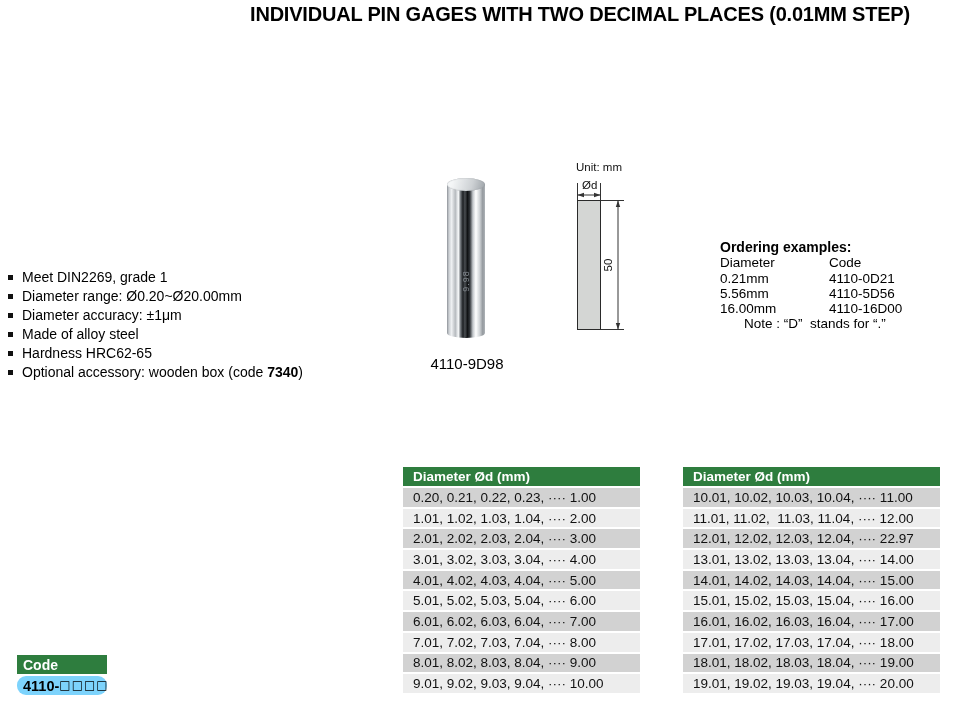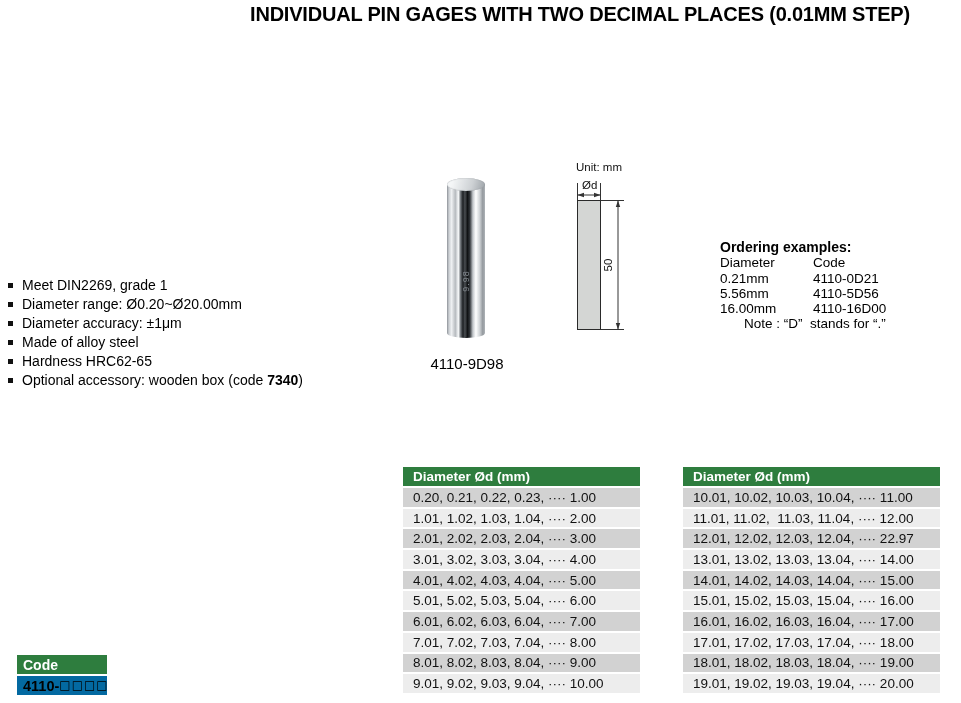--- a/index.html
+++ b/index.html
@@ -4,21 +4,21 @@
 <style>
   html,body{margin:0;padding:0;background:#fff;}
   #page{position:relative;width:953px;height:703px;background:#fff;overflow:hidden;
         font-family:"Liberation Sans",sans-serif;color:#111;}
 
   
   .title{position:absolute;left:200px;top:3px;width:760px;margin:0;text-align:center;
          font-size:20px;line-height:23px;font-weight:bold;color:#000;letter-spacing:-0.2px;}
 
   
-  .features{position:absolute;left:8px;top:276px;margin:0;padding:0;list-style:none;
+  .features{position:absolute;left:8px;top:268px;margin:0;padding:0;list-style:none;
             font-size:14px;line-height:19px;color:#000;}
   .features li{display:flex;align-items:flex-start;}
   .bullet{width:5px;height:5px;background:#111;margin:7px 9px 0 0;flex:none;}
   .bold{font-weight:bold;}
 
   
   .pin{position:absolute;left:447px;top:178px;width:38px;height:160px;}
   .pin-body{position:absolute;left:0;top:6px;right:0;bottom:0;
     background:linear-gradient(90deg,#8d9298 0%,#c9cdd1 5%,#eef0f2 12%,#b7bbbf 22%,
       #f8fafb 30%,#6a6f74 36%,#1b1e21 42%,#4a4e52 47%,#101214 54%,#303438 60%,
@@ -34,40 +34,40 @@
 
   
   .drawing{position:absolute;left:560px;top:155px;}
   .drawing text{font-family:"Liberation Sans",sans-serif;font-size:11.5px;fill:#111;}
   .drawing .dimline{stroke:#333;stroke-width:1;}
   .drawing .arrow{fill:#333;}
 
   
   .ordering{position:absolute;left:720px;top:222px;font-size:13.5px;line-height:15.3px;color:#000;}
   .ordering .oh{font-weight:bold;font-size:14px;margin-top:18px;}
-  .orow{display:flex;}
+  .orow{display:flex;gap:16px;}
   .oc1{width:93px;}
   .onote{white-space:pre;margin-left:24px;}
 
   
   .dtable{position:absolute;top:467px;}
   .dtable.t-left{left:403px;width:237px;}
   .dtable.t-right{left:683px;width:257px;}
   .thead{height:19px;margin-bottom:2px;background:#2e7d3e;color:#fff;font-weight:bold;
          font-size:13.5px;display:flex;align-items:center;padding-left:10px;box-sizing:border-box;}
   .drow{height:18.7px;margin-bottom:2px;font-size:13.5px;display:flex;align-items:center;
         padding-left:10px;box-sizing:border-box;white-space:pre;color:#111;}
   .dtable > .drow:nth-child(2n){background:#d2d2d2;}
   .dtable > .drow:nth-child(2n+3){background:#ededed;}
 
   
   .codebox{position:absolute;left:17px;top:655px;width:90px;}
   .codebox .thead{padding-left:6px;font-size:14px;}
-  .codecell{height:19px;background:#0369a1;display:flex;align-items:center;
-            padding-left:6px;font-weight:bold;font-size:14.5px;color:#000;}
+  .codecell{height:19px;background:#7dd3fc;display:flex;align-items:center;
+            padding-left:6px;font-weight:bold;font-size:14.5px;color:#000;border-radius:9px;}
   .cph{font-weight:bold;font-size:12px;letter-spacing:1px;position:relative;top:-0.5px;
        font-family:"DejaVu Sans","Liberation Sans",sans-serif;}
 </style>
 </head>
 <body>
 
 <div id="page">
 
   <h1 class="title">INDIVIDUAL PIN GAGES WITH TWO DECIMAL PLACES (0.01MM STEP)</h1>
 

